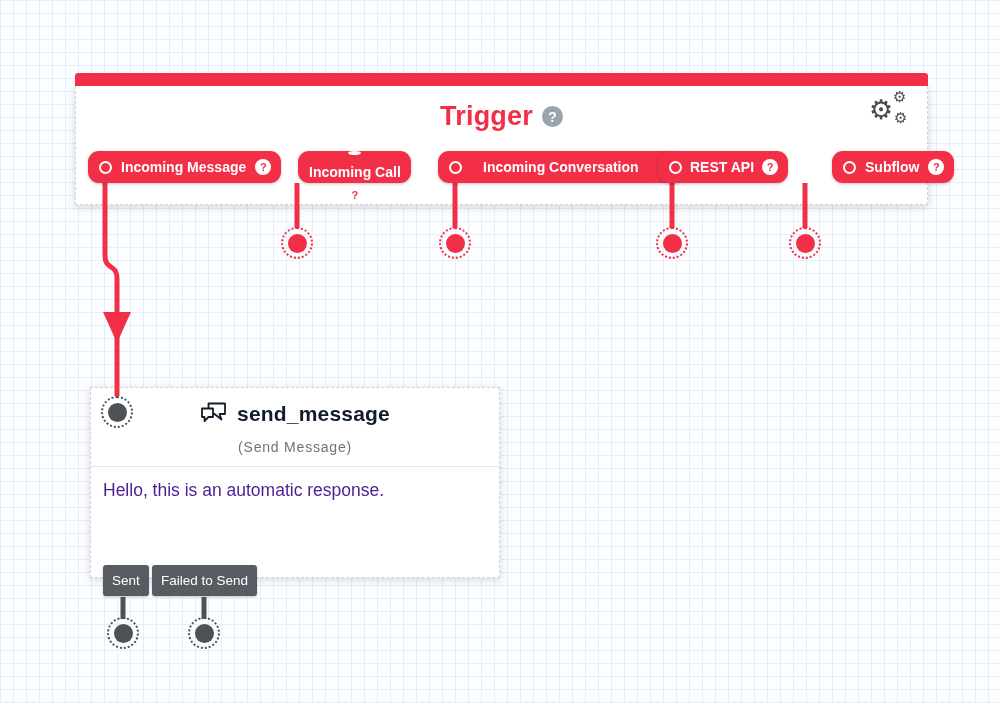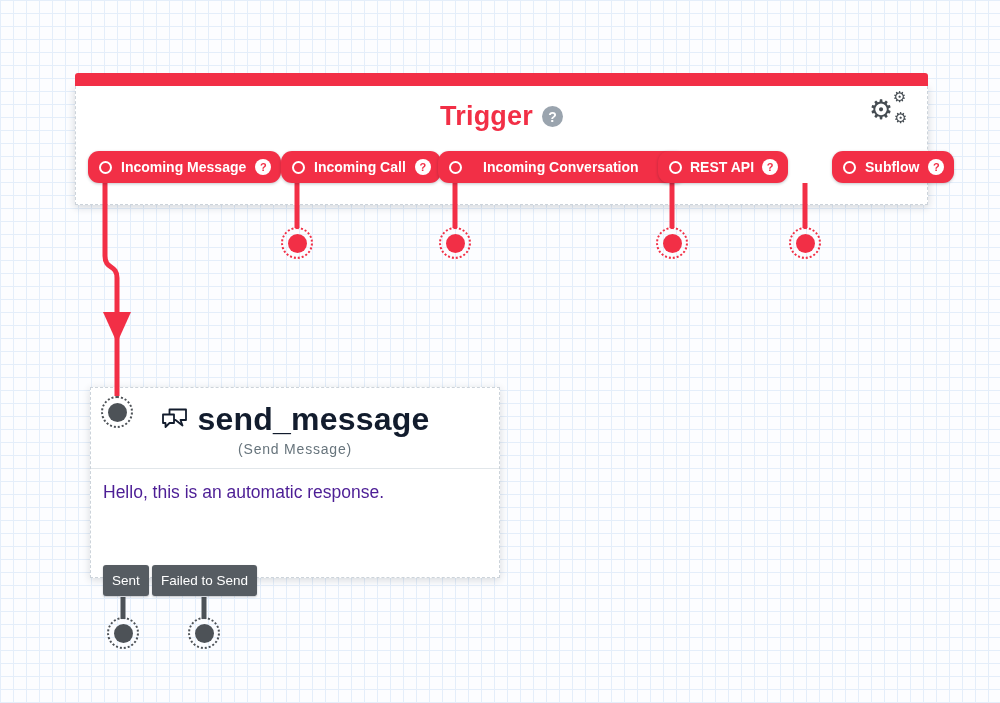--- a/index.html
+++ b/index.html
@@ -49,21 +49,21 @@
     display:inline-flex; align-items:center; gap:9px; padding:0 10px 0 11px;
     color:#ffffff; font-size:14px; font-weight:600; white-space:nowrap; cursor:pointer;
     box-shadow:0 1px 3px rgba(18,28,45,0.25);
   }
   .pill-ring { width:13px; height:13px; border:2px solid #ffffff; border-radius:50%; background:transparent; }
   .help-badge-white {
     width:16px; height:16px; border-radius:50%; background:#ffffff; color:#f22f46;
     font-size:11px; font-weight:700; display:flex; align-items:center; justify-content:center;
   }
   .pill-1 { left:88px; }
-  .pill-2 { left:281px; }
+  .pill-2 { left:298px;flex-direction:column; }
   .pill-3 { left:438px;gap:21px; }
   .pill-4 { left:658px;gap:8px; }
   .pill-5 { left:832px;align-items:center; }
 
   
   .port {
     position:absolute; width:32px; height:32px; border-radius:50%;
     border:2px dotted #f22f46; z-index:7;
     display:flex; align-items:center; justify-content:center; cursor:pointer;
   }
@@ -73,23 +73,23 @@
 
   
   .sm-card {
     position:absolute; left:90px; top:387px; width:410px; height:191px;
     background:#ffffff; border:1px dashed #ccd3da;
     box-shadow:0 2px 8px rgba(18,28,45,0.16); z-index:2;
   }
   .sm-head {
     margin-top:13px; display:flex; justify-content:center; align-items:center; gap:10px;
   }
-  .sm-title { color:#121c2d; font-size:32px; font-weight:700; letter-spacing:0.2px;text-align:center; }
+  .sm-title { color:#121c2d; font-size:21px; font-weight:700; letter-spacing:0.2px;text-align:center; }
   .sm-sub {
-    margin-top:3px; text-align:center; color:#67747c; font-size:14px; letter-spacing:0.8px;
+    margin-top:13px; text-align:center; color:#67747c; font-size:14px; letter-spacing:0.8px;
   }
   .sm-divider { margin-top:11px; border-top:1px solid #e1e6ea; }
   .sm-body { padding:13px 12px; color:#4c1d95; font-size:17.5px; }
 
   .tag {
     position:absolute; top:565px; z-index:6; background:#565c62; color:#ffffff;
     font-size:13.5px; padding:8px 9px; border-radius:3px; white-space:nowrap; cursor:default;
     box-shadow:0 1px 2px rgba(18,28,45,0.25);
   }
   .tag-sent { left:103px; }

